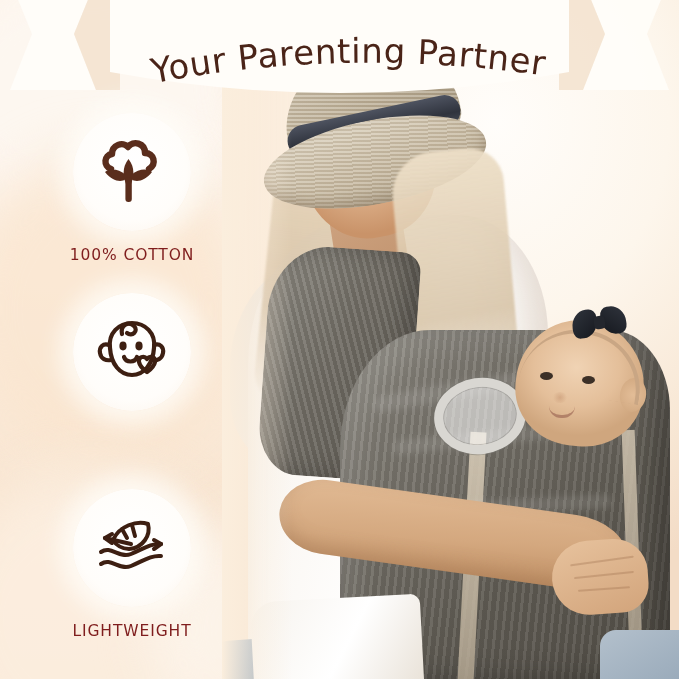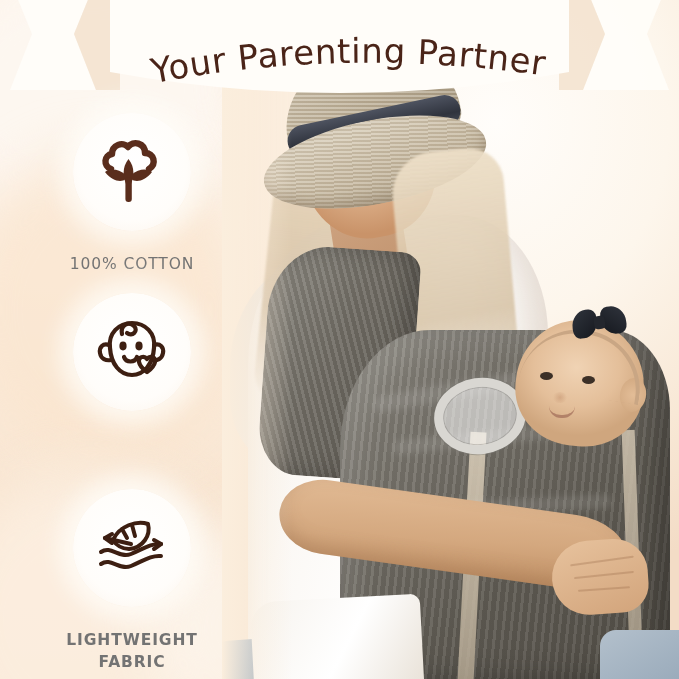--- a/index.html
+++ b/index.html
@@ -291,32 +291,32 @@
     position:absolute;left:26px;width:212px;text-align:center;
   }
   .circle{
     width:118px;height:118px;margin:0 auto;border-radius:50%;
     background:radial-gradient(circle at 50% 45%, #ffffff 0%, #fffdfa 62%, #fdf7f0 84%, rgba(253,244,234,.55) 100%);
     display:flex;align-items:center;justify-content:center;
     box-shadow:0 0 22px 14px rgba(255,253,249,.75);
   }
   .circle svg{display:block;}
   .flabel{
-    margin-top:22px;
+    margin-top:13px;
     font-family:"DejaVu Sans", sans-serif;
     font-size:15.5px;
     letter-spacing:.9px;
-    color:#737373;
+    color:#7f1d1d;
     line-height:1.45;
   }
   .flabel .l2{display:block;}
 
   .f-cotton{top:113px;}
   .f-babies{top:293px;}
-  .f-light{top:489px;font-weight:bold;}
+  .f-light{top:489px;}
 </style>
 </head>
 <body>
 
 <div id="stage">
 
   <div class="bg-base"></div>
   <div class="blob b1"></div>
   <div class="blob b2"></div>
   <div class="blob b3"></div>
@@ -457,17 +457,16 @@
           <path d="M10 38 C20 31 28 45 40 40 C52 35 60 29 70 30"></path>
           <path d="M70 30 L63 26"></path>
           <path d="M70 30 L63 35"></path>
 
           <path d="M10 50 C20 43 28 57 40 52 C52 47 60 41 70 42"></path>
         </g>
       </svg>
     </div>
     <div class="flabel">
       <span>LIGHTWEIGHT</span>
-      <span class="l2">FABRIC</span>
     </div>
   </div>
 
 </div>
 
 </body></html>

